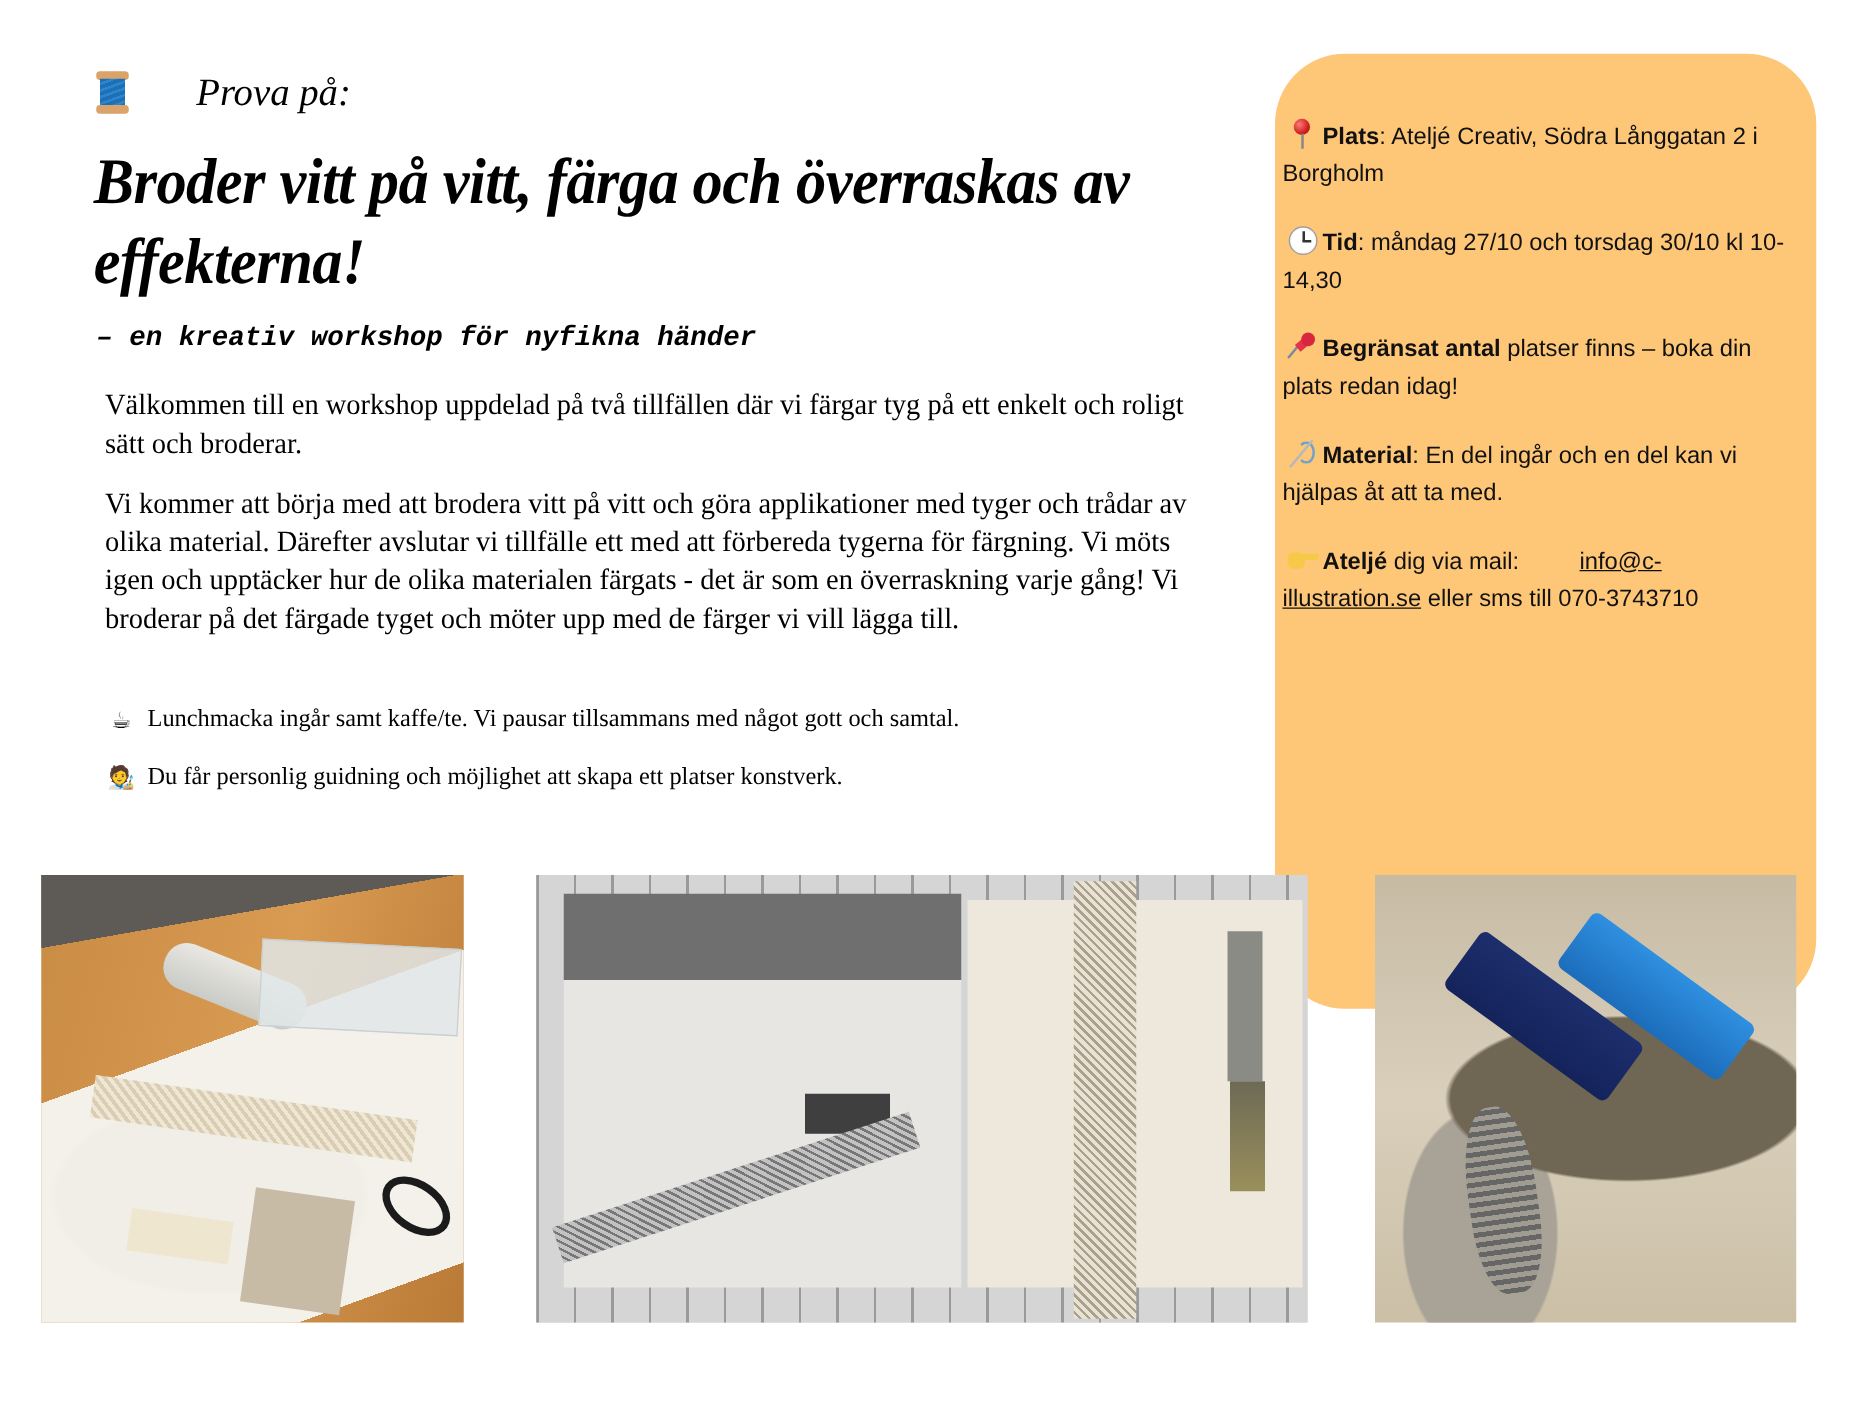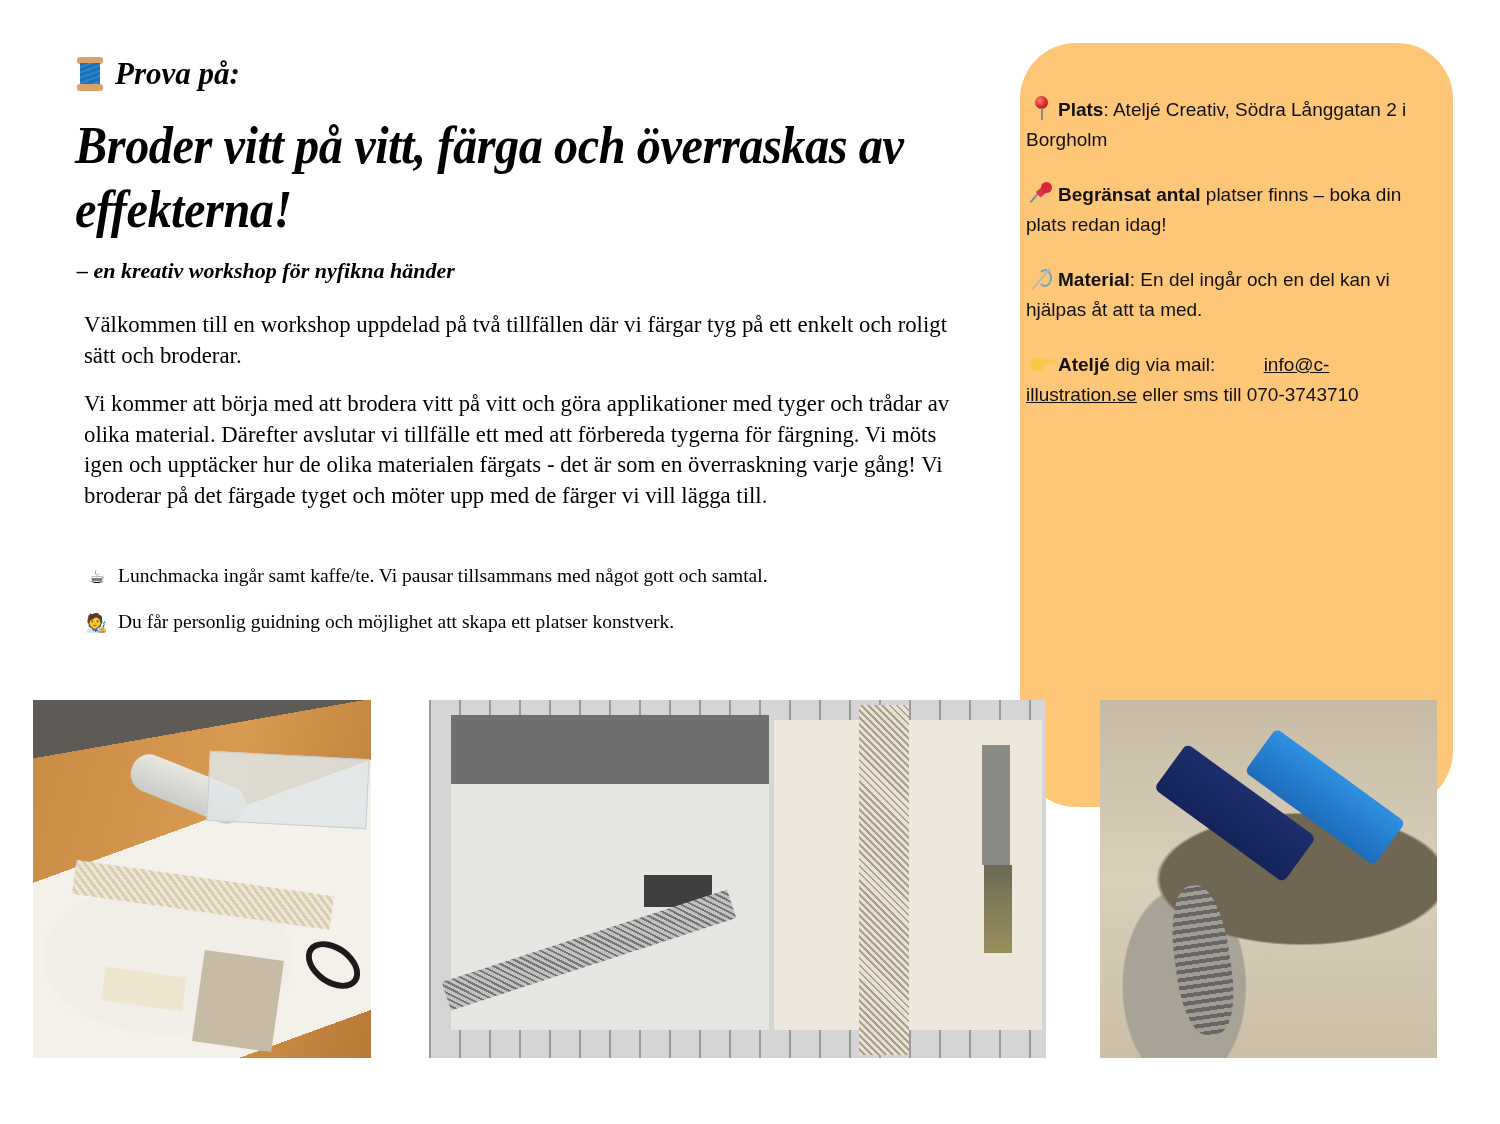--- a/index.html
+++ b/index.html
@@ -3,30 +3,30 @@
 <meta charset="utf-8">
 <style>
   * { box-sizing: border-box; margin: 0; padding: 0; }
   html, body { width: 1500px; height: 1124px; background: #ffffff; overflow: hidden; }
   body { position: relative; font-family: "Liberation Serif", serif; color: #000; }
 
   .emoji { display: inline-block; vertical-align: middle; }
 
   
   .eyebrow { position: absolute; left: 77px; top: 56px; display: flex; align-items: center; gap: 12px; }
-  .eyebrow-text { font-family: "Liberation Serif", serif; font-weight: bold; font-style: italic; font-size: 31px; }
+  .eyebrow-text { font-family: "Liberation Serif", serif; font-weight: normal; font-style: italic; font-size: 31px; margin-left: 42px; }
 
   .spool { width: 26px; height: 34px; position: relative; }
   .spool .cap { position: absolute; left: 0; width: 26px; height: 7px; background: #d9a36a; border-radius: 3px; }
   .spool .cap.top { top: 0; } .spool .cap.bot { bottom: 0; }
   .spool .thread { position: absolute; left: 3px; top: 6px; width: 20px; height: 22px; background: repeating-linear-gradient(160deg,#1f6fb5 0 3px,#2b86cf 3px 5px); }
 
   .title { position: absolute; left: 75px; top: 114px; width: 920px; font-family: "Liberation Serif", serif; font-weight: bold; font-style: italic; font-size: 52px; line-height: 64px; letter-spacing: -0.5px; transform: scaleX(0.93); transform-origin: left top; }
 
-  .subtitle { position: absolute; left: 77px; top: 258px; font-family: Liberation Serif, serif; font-weight: bold; font-style: italic; font-size: 22px; }
+  .subtitle { position: absolute; left: 77px; top: 258px; font-family: Liberation Mono, monospace; font-weight: bold; font-style: italic; font-size: 22px; }
 
   .body-text { position: absolute; left: 84px; width: 910px; font-family: "Liberation Serif", serif; font-size: 23.5px; line-height: 30.5px; transform: scaleX(0.97); transform-origin: left top; }
   .p1 { top: 309px; }
   .p2 { top: 388px; }
 
   .note { position: absolute; left: 84px; display: flex; align-items: center; gap: 8px; font-family: "Liberation Serif", serif; font-size: 19.5px; }
   .note1 { top: 565px; }
   .note2 { top: 611px; }
   .note-icon { font-family: "DejaVu Sans", sans-serif; font-size: 18px; width: 26px; text-align: center; }
 
@@ -130,20 +130,23 @@
 <div class="note note2">
   <span class="note-icon">🧑‍🎨</span>
   <span>Du får personlig guidning och möjlighet att skapa ett platser konstverk.</span>
 </div>
 
 <aside class="info-box">
   <div class="info-item">
     <span class="pin-icon"></span><b>Plats</b><span>: Ateljé Creativ, Södra Långgatan 2 i Borgholm</span>
   </div>
   <div class="info-item">
+    <span class="clock-icon"><span class="face"></span><span class="h1"></span><span class="h2"></span></span><b>Tid</b><span>: måndag 27/10 och torsdag 30/10  kl 10-14,30</span>
+  </div>
+  <div class="info-item">
     <span class="pushpin-icon"><span class="shaft"></span><span class="body"></span><span class="head"></span></span><b>Begränsat antal</b><span> platser finns – boka din plats redan idag!</span>
   </div>
   <div class="info-item">
     <span class="needle-icon"><span class="t"></span><span class="n"></span></span><b>Material</b><span>: En del ingår och en del kan vi hjälpas åt att ta med.</span>
   </div>
   <div class="info-item">
     <span class="point-icon"><span class="hand"></span><span class="finger"></span></span><b>Ateljé</b><span> dig via mail: </span><a class="email-link">info@c-illustration.se</a><span> eller sms till 070-3743710</span>
   </div>
 </aside>
 

